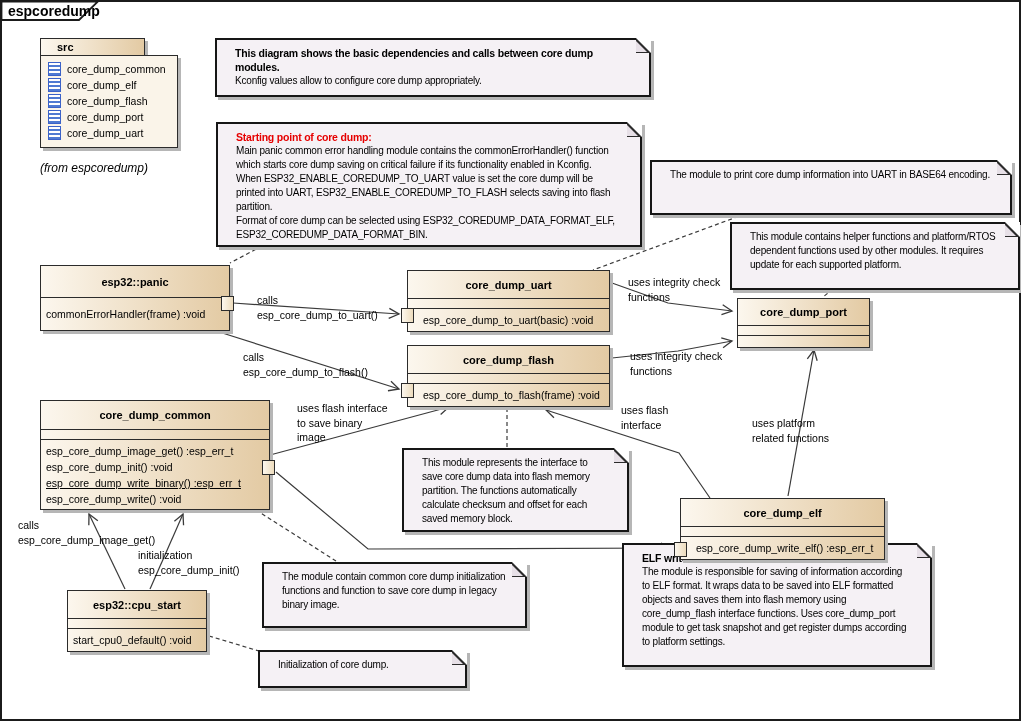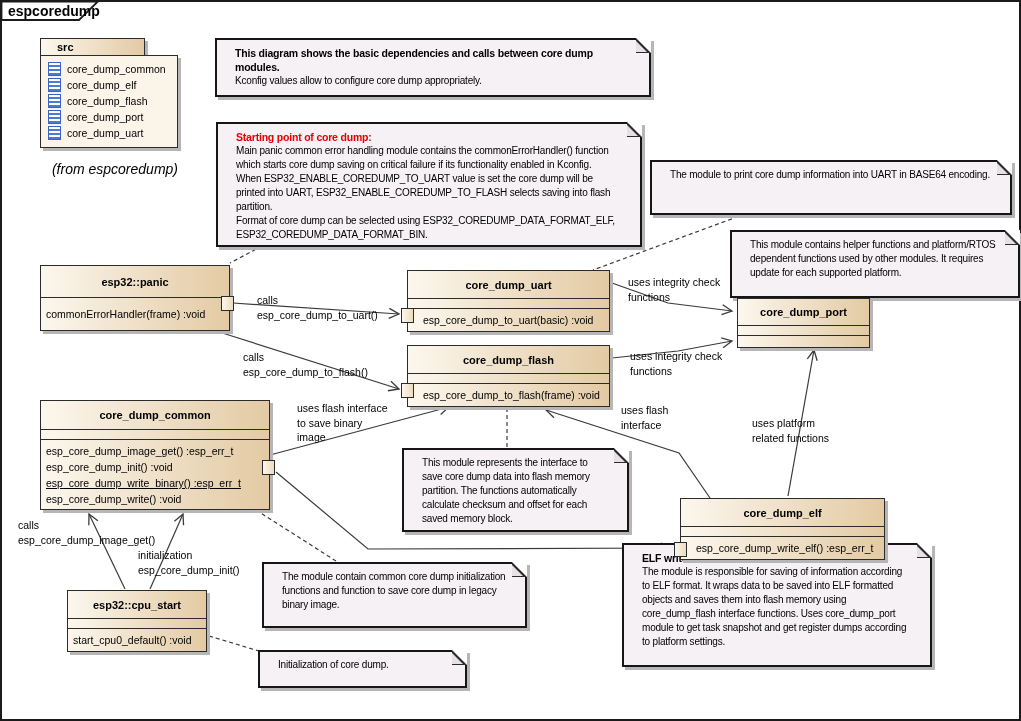--- a/index.html
+++ b/index.html
@@ -41,22 +41,22 @@
   .pkg-tab{position:absolute;left:40px;top:38px;width:105px;height:18px;z-index:2;
            border:1.4px solid #2b2b2b;background:linear-gradient(90deg,#fcf7ee,#e3caa3);
            box-shadow:3px 3px 0 #b6b6b6;font-size:11px;font-weight:bold;
            display:flex;align-items:center;padding-left:16px;box-sizing:border-box;}
   .pkg-body{position:absolute;left:40px;top:55px;width:138px;height:93px;z-index:3;
             border:1.4px solid #2b2b2b;background:#faf4e9;box-shadow:3px 3px 0 #b6b6b6;
             padding-top:5px;box-sizing:border-box;}
   .pkg-item{display:flex;align-items:center;gap:6px;height:16px;font-size:10.5px;padding-left:7px;}
   .file-icon{flex:0 0 auto;width:11px;height:12px;border:1px solid #3b62c8;
              background:repeating-linear-gradient(180deg,#ffffff 0 2px,#4f7ad2 2px 4px);}
-  .pkg-from{position:absolute;left:40px;top:161px;width:138px;text-align:right;
-            font-size:14px;font-style:italic;z-index:2;}
+  .pkg-from{position:absolute;left:40px;top:161px;width:138px;text-align:left;
+            font-size:12px;font-style:italic;z-index:2;}
 
   
   .elabel{position:absolute;font-size:10.5px;line-height:14.5px;white-space:pre-line;z-index:3;}
 </style>
 </head>
 <body>
 
 <div id="canvas">
 
   <div class="frame-border"></div>
@@ -132,21 +132,21 @@
     <div class="note-body">Main panic  common error handling module contains the commonErrorHandler() function which starts core dump saving on critical failure if its functionality enabled in Kconfig.
 When ESP32_ENABLE_COREDUMP_TO_UART value is set the core dump will be printed into UART, ESP32_ENABLE_COREDUMP_TO_FLASH selects saving into flash partition.
 Format of core dump can be selected using ESP32_COREDUMP_DATA_FORMAT_ELF, ESP32_COREDUMP_DATA_FORMAT_BIN.</div>
   </div>
 
   <div class="note" style="left:650px;top:160px;width:322px;height:39px">
     <div class="fold"></div>
     <div class="note-body">The module to print core dump information into UART in BASE64 encoding.</div>
   </div>
 
-  <div class="note" style="left:730px;top:230px;width:250px;height:52px">
+  <div class="note" style="left:730px;top:222px;width:250px;height:52px">
     <div class="fold"></div>
     <div class="note-body">This module contains helper functions and platform/RTOS dependent functions used by other modules. It requires update for each supported platform.</div>
   </div>
 
   <div class="note" style="left:402px;top:448px;width:187px;height:68px">
     <div class="fold"></div>
     <div class="note-body">This module represents the interface to save core dump data into flash memory partition. The functions automatically calculate checksum and offset for each saved memory block.</div>
   </div>
 
   <div class="note" style="left:262px;top:562px;width:225px;height:50px">

